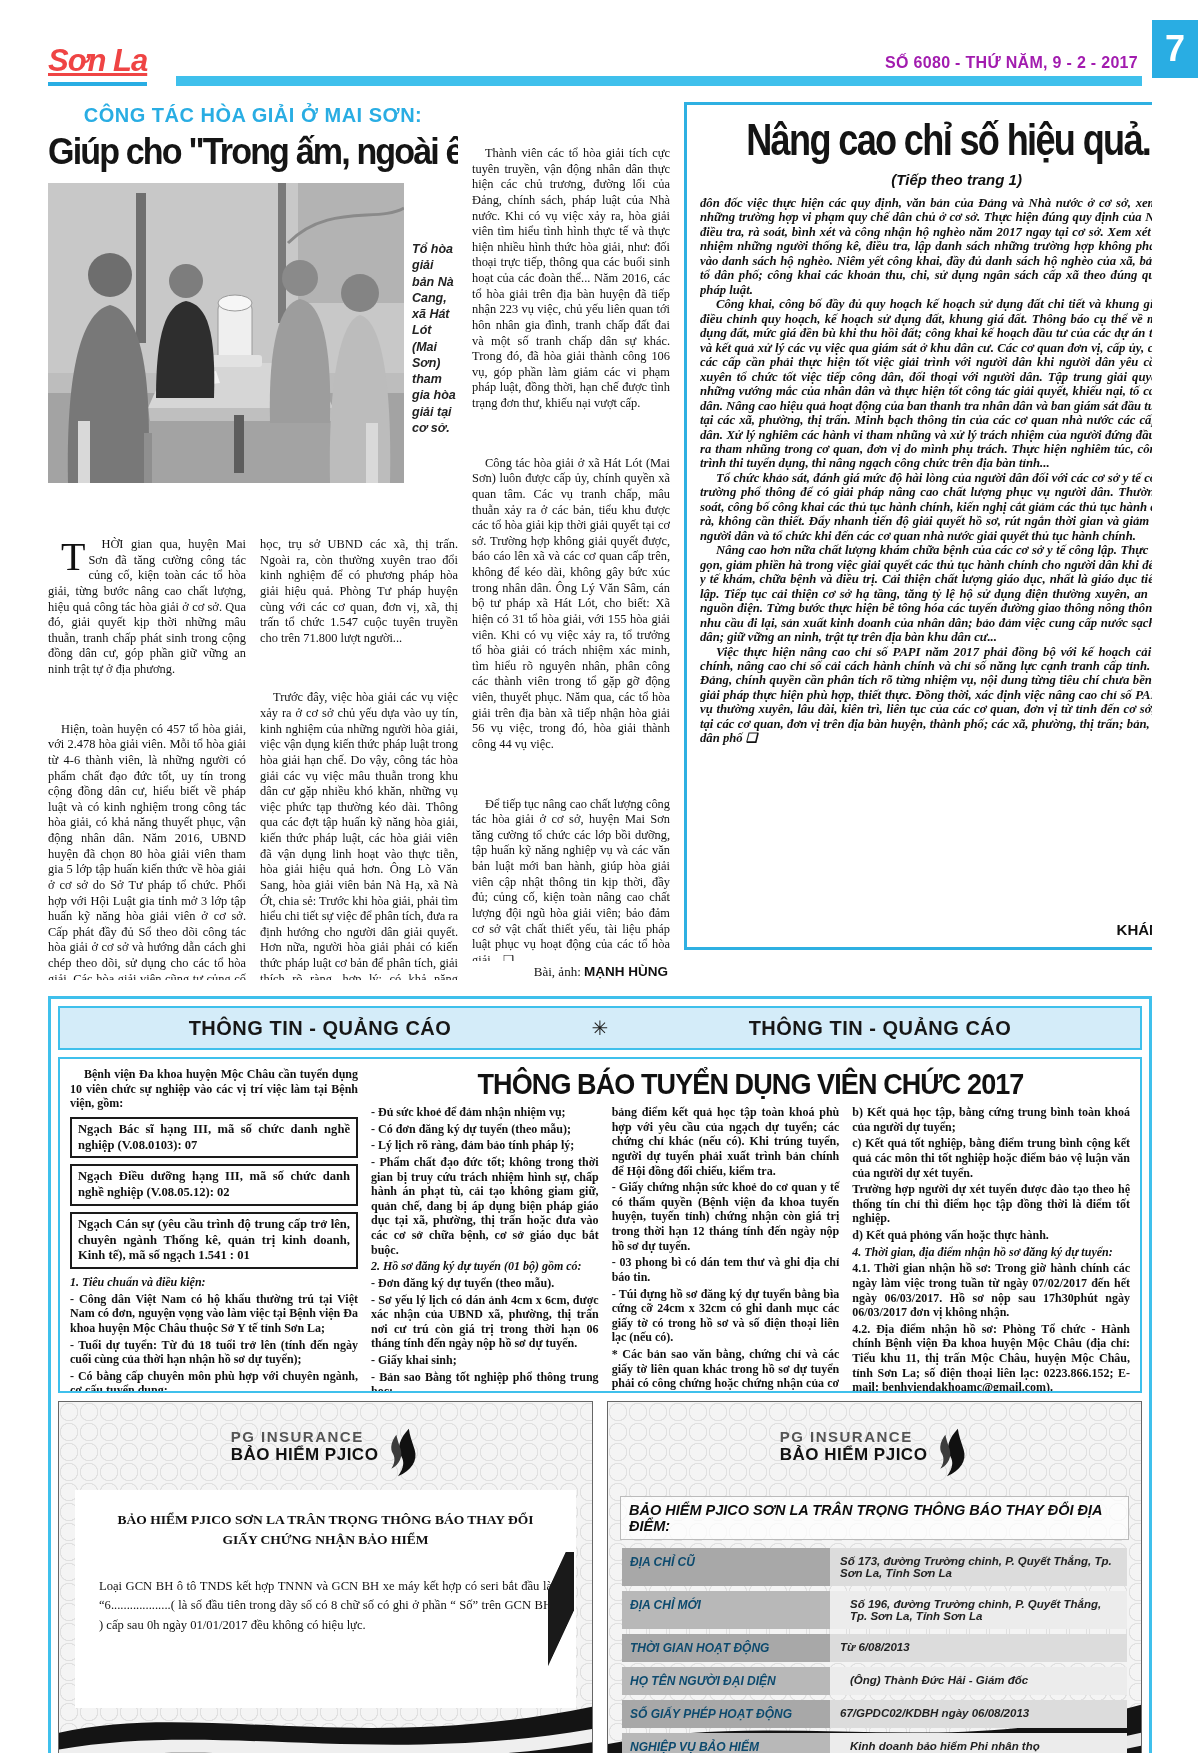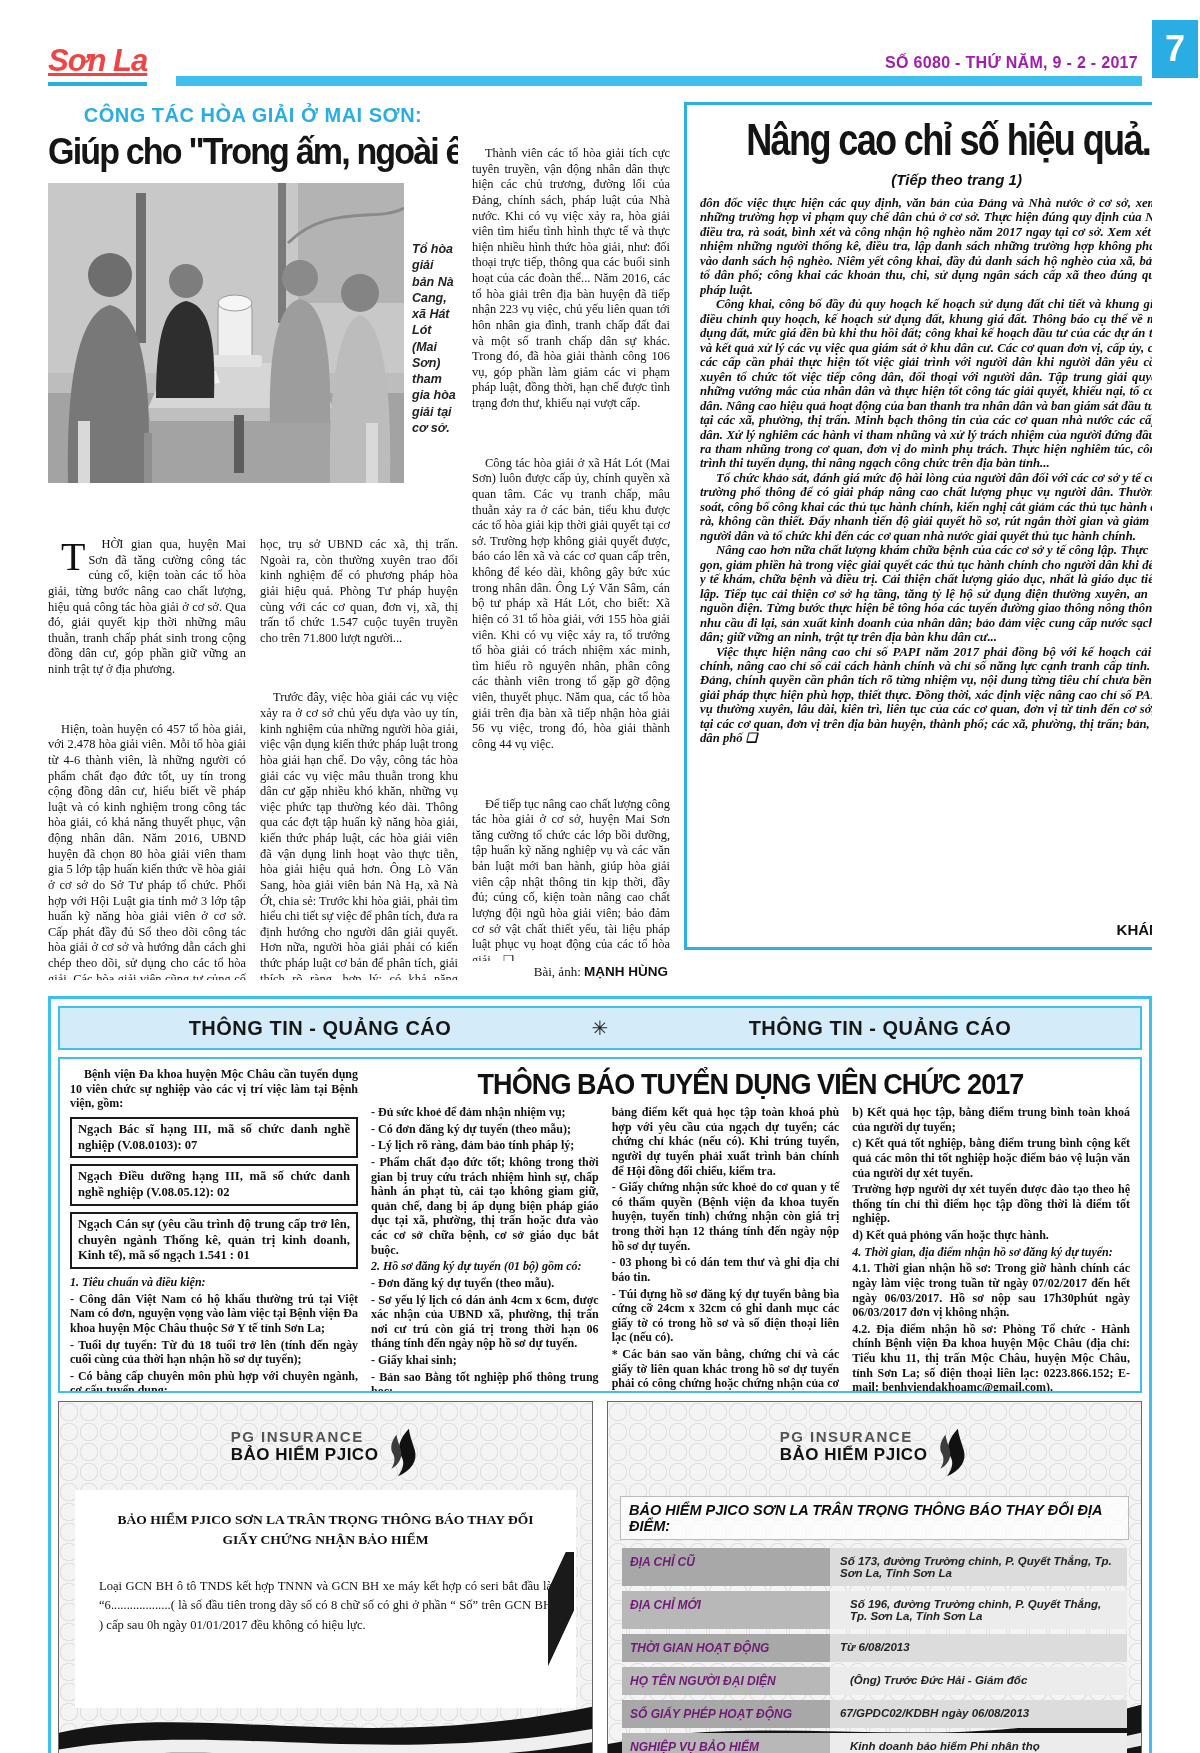--- a/index.html
+++ b/index.html
@@ -71,21 +71,21 @@
   .pj-logo .l1{font:700 15px "Liberation Sans",sans-serif;color:#555;letter-spacing:1.5px;}
   .pj-logo .l2{font:700 17px "Liberation Sans",sans-serif;color:#111;letter-spacing:.5px;}
   .pj-left-inner{position:absolute;left:16px;right:16px;top:88px;bottom:64px;background:#fff;padding:14px 18px;box-sizing:border-box;}
   .pj-head{font:700 13.5px "Liberation Serif",serif;text-align:center;line-height:1.5;margin:6px 10px 26px;}
   .pj-body{font-size:12.6px;line-height:1.55;text-align:justify;margin:0 6px;}
   .pj-swoosh{position:absolute;left:0;right:0;bottom:0;width:100%;height:84px;}
   .pj-streak{position:absolute;right:18px;top:150px;width:26px;height:150px;background:linear-gradient(115deg,transparent 18%,#1a1a1a 19%,#1a1a1a 55%,transparent 56%);}
   .pj-head-bar{margin:14px 12px 8px;background:rgba(255,255,255,.72);border:1px solid #bbb;padding:5px 8px;font:italic 700 14.5px "Liberation Sans",sans-serif;text-shadow:0 0 2px #fff;color:#0d0d0d;}
   .ptable{margin:0 14px;position:relative;z-index:2;}
   .prow{display:flex;margin-bottom:5px;}
-  .plabel{width:208px;font:italic 700 12px "Liberation Sans",sans-serif;padding:7px 8px;box-sizing:border-box;color:#701a75;}
+  .plabel{width:208px;font:italic 700 12px "Liberation Sans",sans-serif;padding:7px 8px;box-sizing:border-box;color:#0c4a6e;}
   .pvalue{flex:1;font:italic 700 11.5px "Liberation Sans",sans-serif;color:#222;padding:7px 10px;box-sizing:border-box;}
   .prow.even .plabel{background:#a8a8a8;}
   .prow.even .pvalue{background:#dcdcdc;}
   .prow.odd .plabel{background:#b8b8b8;}
   .prow.odd .pvalue{background:#ececec;padding-left:20px;}
 </style>
 </head>
 <body>
 
 <div class="page">
@@ -216,21 +216,21 @@
         </div>
       <div>
           <p class="noind">bảng điểm kết quả học tập toàn khoá phù hợp với yêu cầu của ngạch dự tuyển; các chứng chỉ khác (nếu có). Khi trúng tuyển, người dự tuyển phải xuất trình bản chính để Hội đồng đối chiếu, kiểm tra.</p>
           <p>- Giấy chứng nhận sức khoẻ do cơ quan y tế có thẩm quyền (Bệnh viện đa khoa tuyến huyện, tuyến tỉnh) chứng nhận còn giá trị trong thời hạn 12 tháng tính đến ngày nộp hồ sơ dự tuyển.</p>
           <p>- 03 phong bì có dán tem thư và ghi địa chỉ báo tin.</p>
           <p>- Túi đựng hồ sơ đăng ký dự tuyển bằng bìa cứng cỡ 24cm x 32cm có ghi danh mục các giấy tờ có trong hồ sơ và số điện thoại liên lạc (nếu có).</p>
           <p>* Các bản sao văn bằng, chứng chỉ và các giấy tờ liên quan khác trong hồ sơ dự tuyển phải có công chứng hoặc chứng nhận của cơ quan có thẩm quyền.</p>
         </div>
       <div class="r-colC">
         <div class="r-cparas">
-            <p>b) Kết quả học tập, bằng điểm trung bình toàn khoá của người dự tuyển;</p>
+            <p>b) Kết quả học tập, bằng cứng trung bình toàn khoá của người dự tuyển;</p>
             <p>c) Kết quả tốt nghiệp, bằng điểm trung bình cộng kết quả các môn thi tốt nghiệp hoặc điểm bảo vệ luận văn của người dự xét tuyển.</p>
             <p>Trường hợp người dự xét tuyển được đào tạo theo hệ thống tín chỉ thì điểm học tập đồng thời là điểm tốt nghiệp.</p>
             <p>d) Kết quả phỏng vấn hoặc thực hành.</p>
             <p class="h">4. Thời gian, địa điểm nhận hồ sơ đăng ký dự tuyển:</p>
             <p>4.1. Thời gian nhận hồ sơ: Trong giờ hành chính các ngày làm việc trong tuần từ ngày 07/02/2017 đến hết ngày 06/03/2017. Hồ sơ nộp sau 17h30phút ngày 06/03/2017 đơn vị không nhận.</p>
             <p>4.2. Địa điểm nhận hồ sơ: Phòng Tổ chức - Hành chính Bệnh viện Đa khoa huyện Mộc Châu (địa chỉ: Tiểu khu 11, thị trấn Mộc Châu, huyện Mộc Châu, tỉnh Sơn La; số điện thoại liên lạc: 0223.866.152; E-mail: benhviendakhoamc@gmail.com).</p>
           </div>
 
       </div>
     </div>
@@ -283,21 +283,21 @@
             <div class="prow odd">
               <div class="plabel">ĐỊA CHỈ MỚI</div>
               <div class="pvalue">Số 196, đường Trường chinh, P. Quyết Thắng, Tp. Sơn La, Tỉnh Sơn La</div>
             </div>
             <div class="prow even">
               <div class="plabel">THỜI GIAN HOẠT ĐỘNG</div>
               <div class="pvalue">Từ 6/08/2013</div>
             </div>
             <div class="prow odd">
               <div class="plabel">HỌ TÊN NGƯỜI ĐẠI DIỆN</div>
-              <div class="pvalue">(Ông) Trước Đức Hải - Giám đốc</div>
+              <div class="pvalue">(Ông) Thành Đức Hải - Giám đốc</div>
             </div>
             <div class="prow even">
               <div class="plabel">SỐ GIẤY PHÉP HOẠT ĐỘNG</div>
               <div class="pvalue">67/GPDC02/KDBH ngày 06/08/2013</div>
             </div>
             <div class="prow odd">
               <div class="plabel">NGHIỆP VỤ BẢO HIỂM</div>
               <div class="pvalue">Kinh doanh bảo hiểm Phi nhân thọ</div>
             </div>
           </div>

